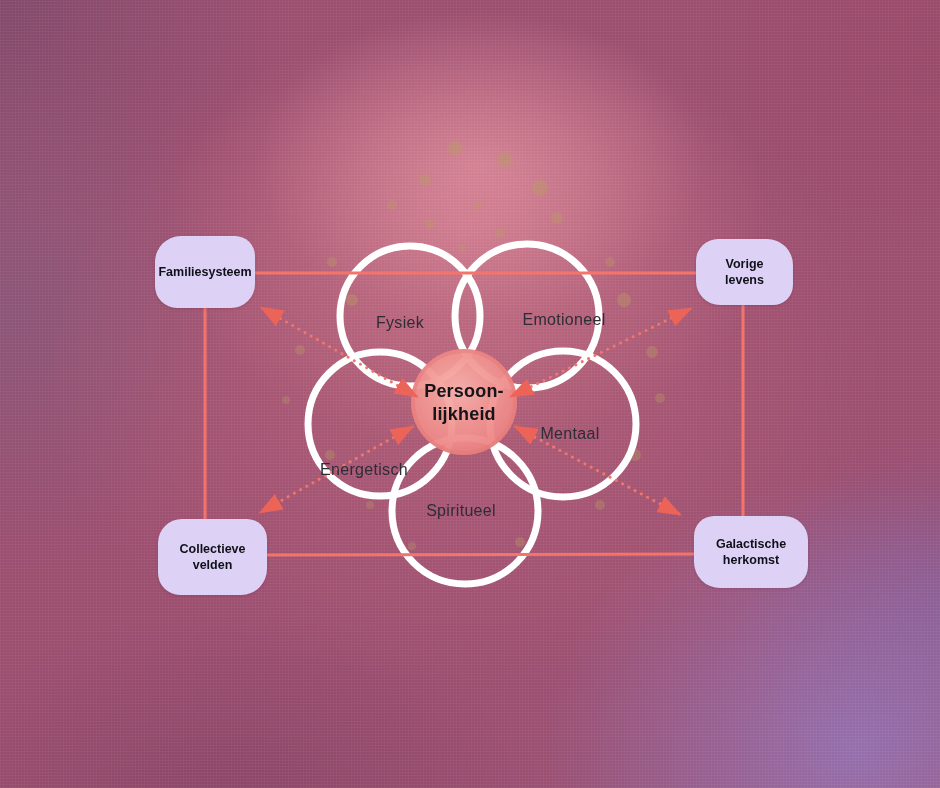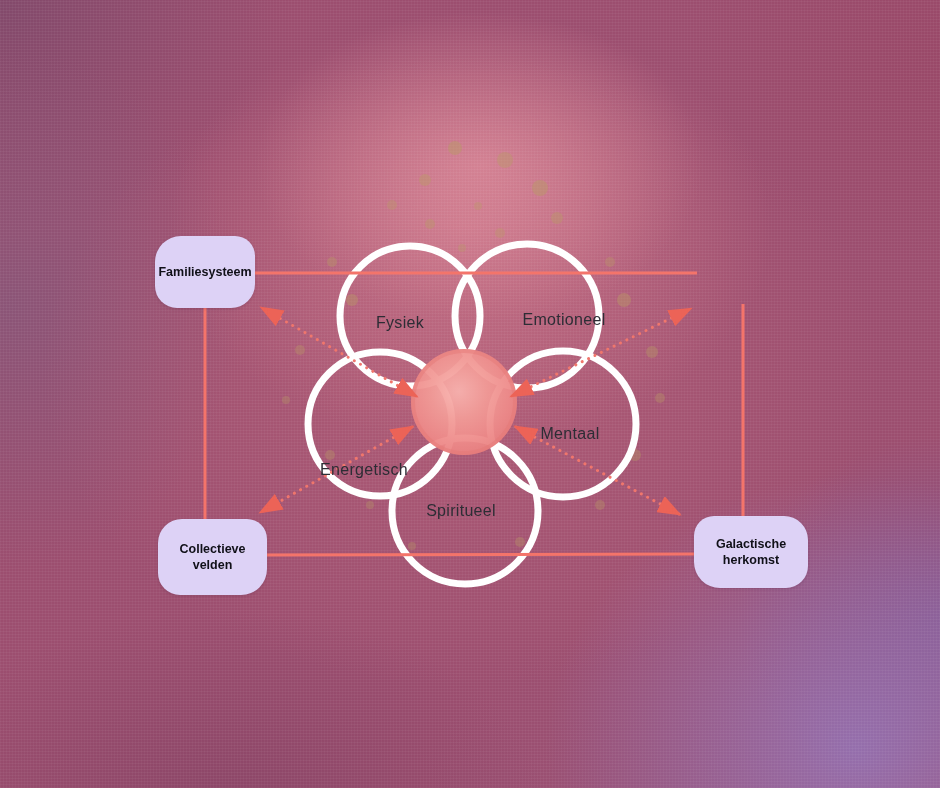--- a/index.html
+++ b/index.html
@@ -141,17 +141,22 @@
       <line x1="516" y1="427" x2="679" y2="514" marker-start="url(#arrowRev)" marker-end="url(#arrow)"></line>
     </g>
   </svg>
 
   <div class="label" style="left:400px;top:323px;">Fysiek</div>
   <div class="label" style="left:564px;top:320px;">Emotioneel</div>
   <div class="label" style="left:364px;top:422px;margin-top:48px;">Energetisch</div>
   <div class="label" style="left:570px;top:422px;margin-top:12px;">Mentaal</div>
   <div class="label" style="left:461px;top:511px;">Spiritueel</div>
 
+  <div class="center-label" style="left:464px;top:403px;">
+    <span>Persoon-</span><br>
+    <span>lijkheid</span>
+  </div>
 
   <div class="corner-node node-tl">Familiesysteem</div>
+  <div class="corner-node node-tr">Vorige levens</div>
   <div class="corner-node node-bl">Collectieve velden</div>
   <div class="corner-node node-br">Galactische herkomst</div>
 </div>
 
 </body></html>

